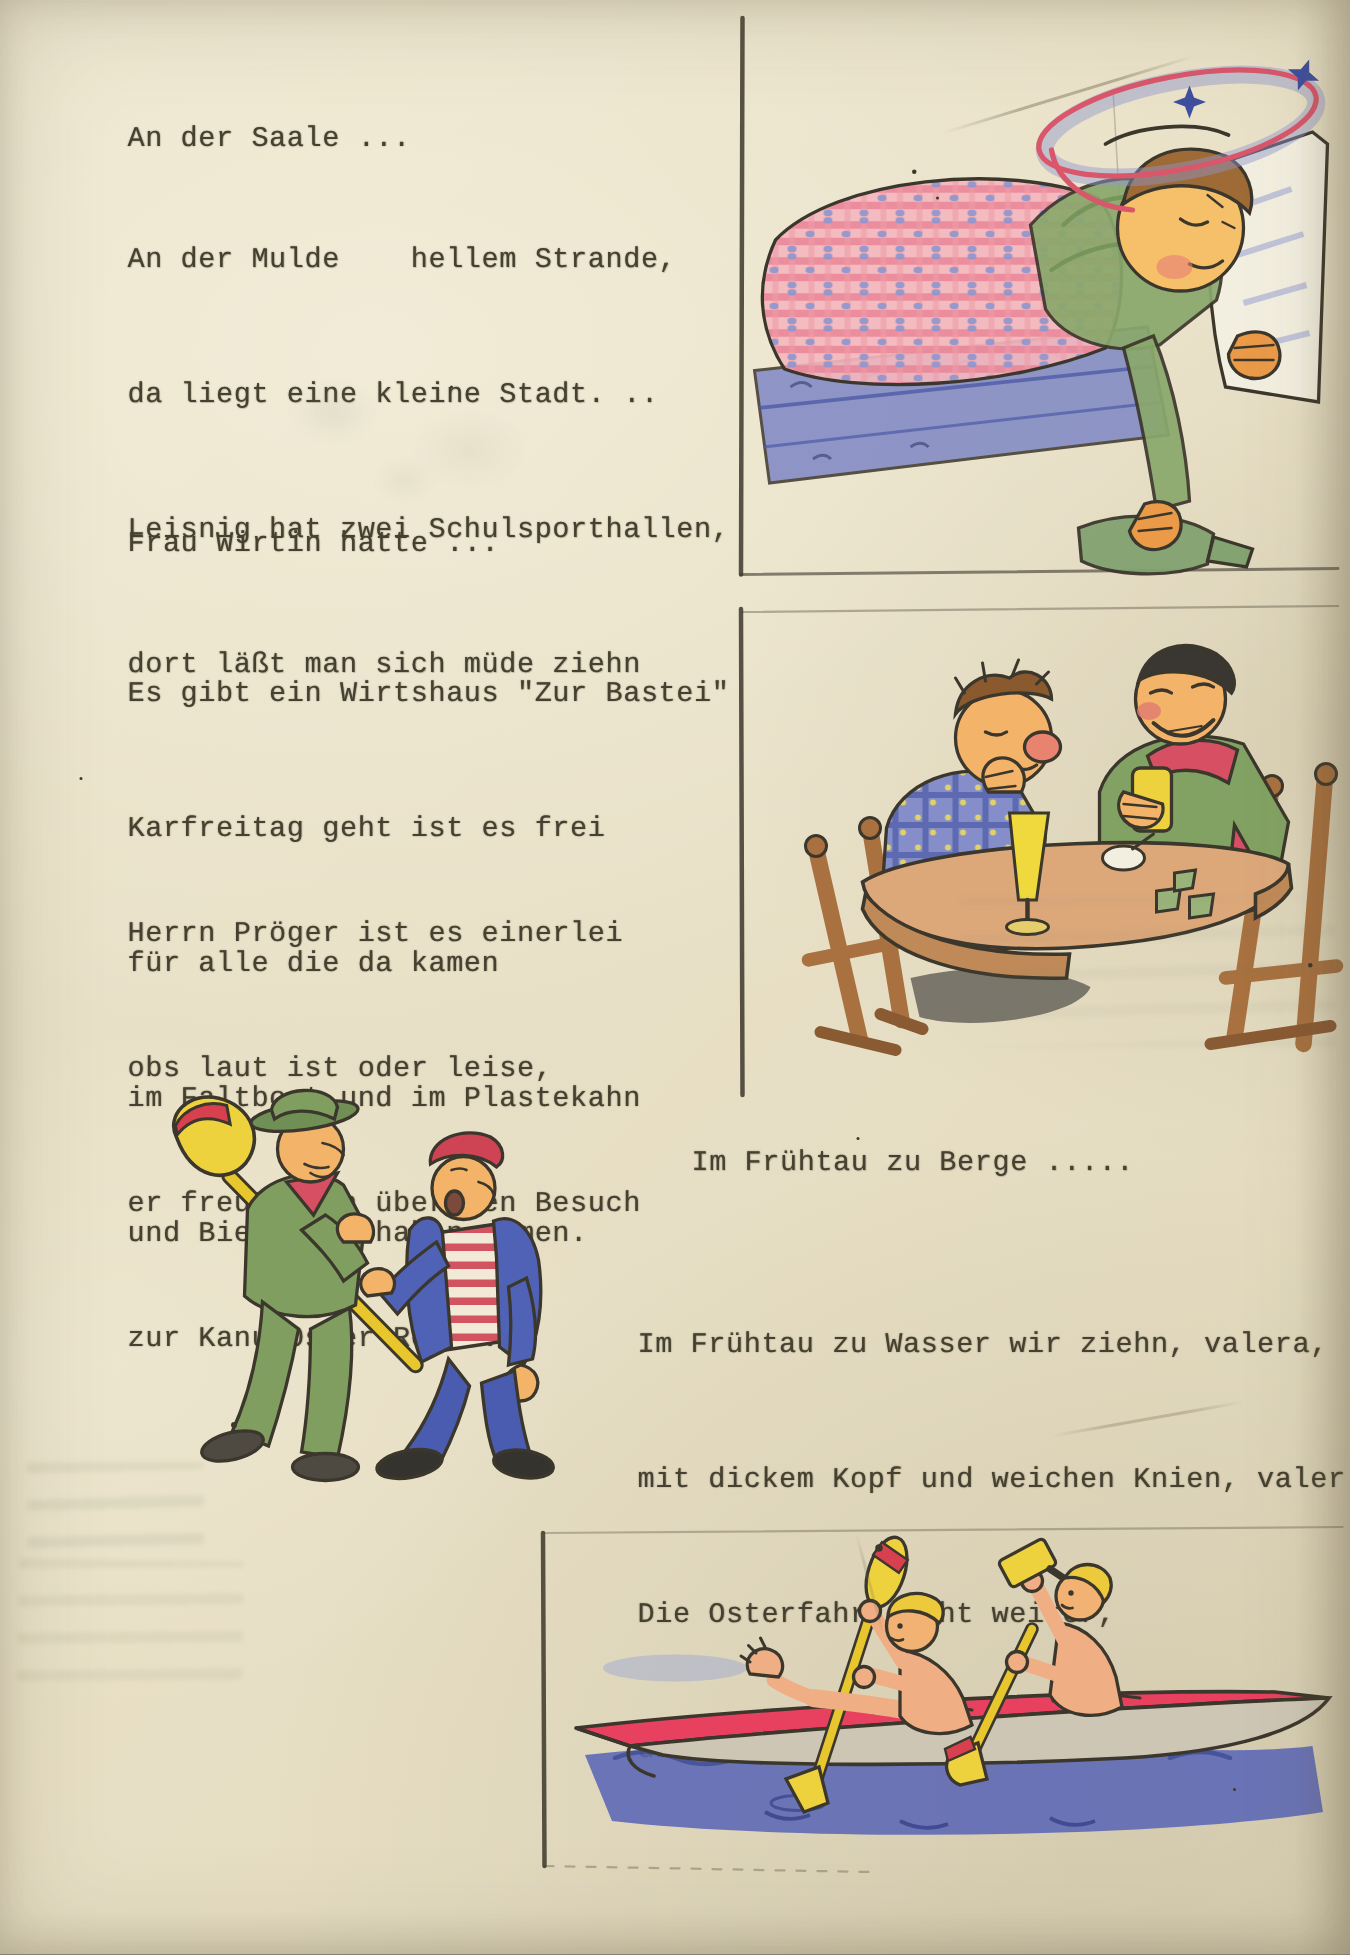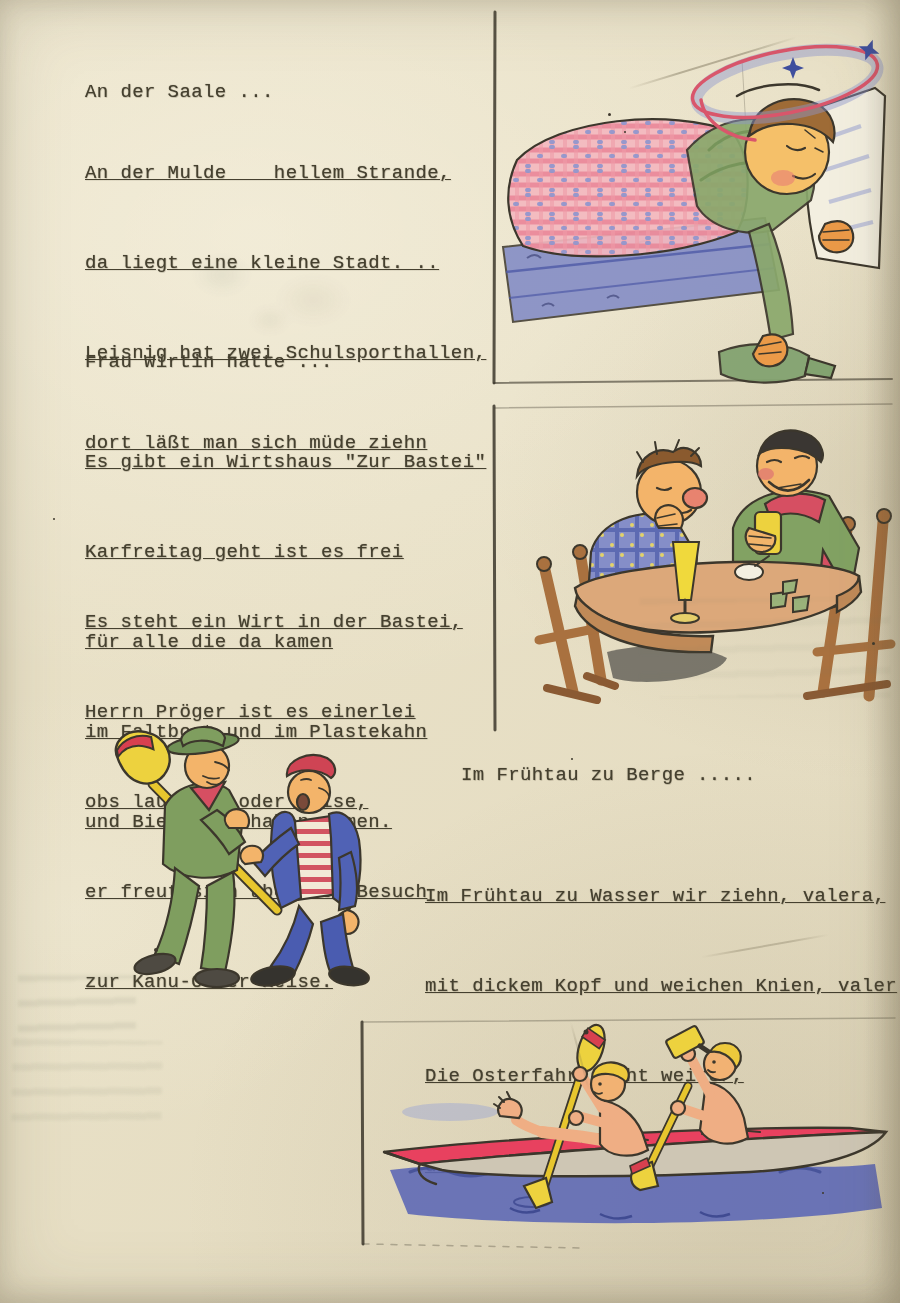--- a/index.html
+++ b/index.html
@@ -18,21 +18,21 @@
   }
   #page::after{
     content:""; position:absolute; inset:0; pointer-events:none;
     box-shadow: inset 0 0 70px rgba(96,86,60,.22), inset -10px 0 28px rgba(92,82,56,.16), inset 0 -8px 22px rgba(92,82,56,.10);
   }
   .type{
     position:absolute; white-space:pre; font-size:19px; line-height:30px;
     letter-spacing:.4px; color:#45402f;
     text-shadow:0 0 1px rgba(66,60,46,.6), .6px .6px 0 rgba(66,60,46,.16);
   }
-  .type .line{ height:30px;text-decoration:underline; }
+  .type .line{ height:30px; }
   .illus{ position:absolute; }
   .illus svg{ display:block; width:100%; height:100%; }
   .ghost{ position:absolute; pointer-events:none; filter:blur(1.6px); }
   .ghost-lines{
     background:repeating-linear-gradient(178.5deg,
       rgba(112,120,98,.20) 0 7px, transparent 7px 25px);
   }
   .ghost-blobs{
     background:
       radial-gradient(42px 30px at 30% 35%, rgba(138,148,128,.16), transparent 70%),
@@ -61,21 +61,20 @@
 
   <div class="type" style="left:85px; top:347px;">Frau Wirtin hatte ...</div>
   <div class="type" style="left:85px; top:387px;">
     <div class="line">Es gibt ein Wirtshaus "Zur Bastei"</div>
     <div class="line">Karfreitag geht ist es frei</div>
     <div class="line">für alle die da kamen</div>
     <div class="line">im Faltboot und im Plastekahn</div>
     <div class="line">und Bierdurst haben. Amen.</div>
   </div>
   <div class="type" style="left:85px; top:547px;">
-    <div class="line">Es steht ein Wirt in der Bastei,</div>
     <div class="line">Herrn Pröger ist es einerlei</div>
     <div class="line">obs laut ist oder leise,</div>
     <div class="line">er freut sich über den Besuch</div>
     <div class="line">zur Kanu-Oster-Reise.</div>
   </div>
 
   <div class="type" style="left:461px; top:760px;">Im Frühtau zu Berge .....</div>
   <div class="type" style="left:425px; top:821px;">
     <div class="line">Im Frühtau zu Wasser wir ziehn, valera,</div>
     <div class="line">mit dickem Kopf und weichen Knien, valer</div>

